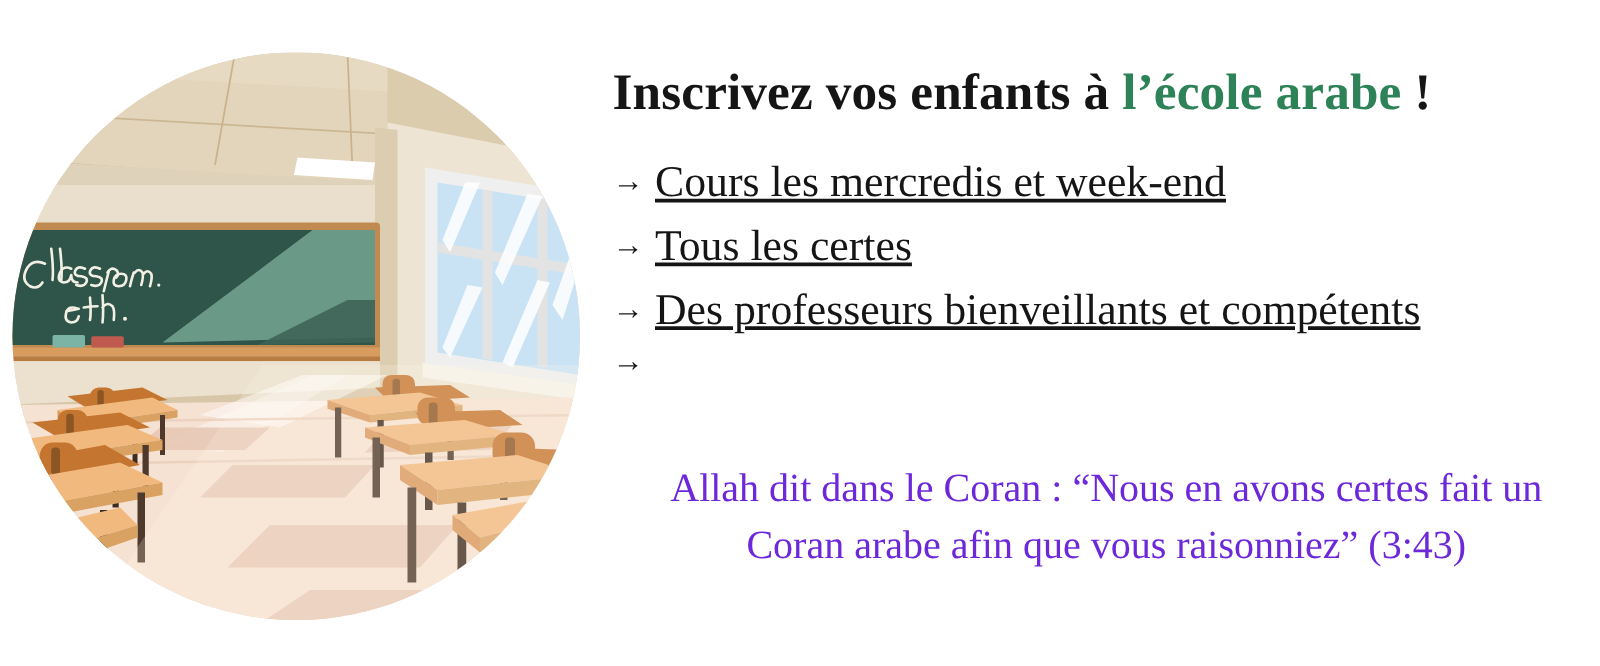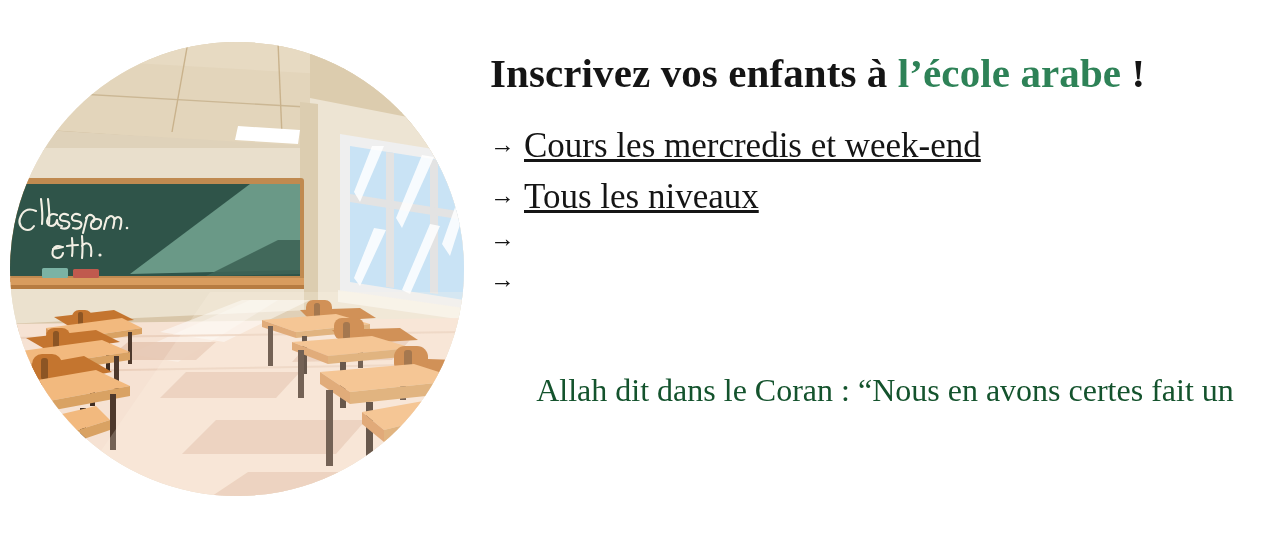--- a/index.html
+++ b/index.html
@@ -66,21 +66,21 @@
     top:-4px;
   }
   .bullet .btext{flex:0 0 auto;text-decoration:underline;}
 
   .quote{
     position:absolute;
     left:3px;top:368px;
     width:790px;
     font-size:32px;
     line-height:1.42;
-    color:#14532d;
+    color:#6d28d9;
     text-align:center;
   }
   .quote .qline1{display:block;}
   .quote .qline2{display:block;}
 </style>
 </head>
 <body>
 
 <div id="page">
 
@@ -296,28 +296,30 @@
 
     <h1 class="headline"><span>Inscrivez vos enfants à </span><span class="accent">l’école arabe</span><span> !</span></h1>
 
     <div class="bullets">
       <div class="bullet">
         <span class="arrow">→</span>
         <span class="btext">Cours les mercredis et week-end</span>
       </div>
       <div class="bullet">
         <span class="arrow">→</span>
-        <span class="btext">Tous les niveaux</span>
+        <span class="btext">Tous les certes</span>
       </div>
       <div class="bullet">
         <span class="arrow">→</span>
+        <span class="btext">Des professeurs bienveillants et compétents</span>
       </div>
       <div class="bullet">
         <span class="arrow">→</span>
       </div>
     </div>
 
     <div class="quote">
       <span class="qline1">Allah dit dans le Coran : “Nous en avons certes fait un</span>
+      <span class="qline2">Coran arabe afin que vous raisonniez” (3:43)</span>
     </div>
 
   </div>
 </div>
 
 </body></html>

